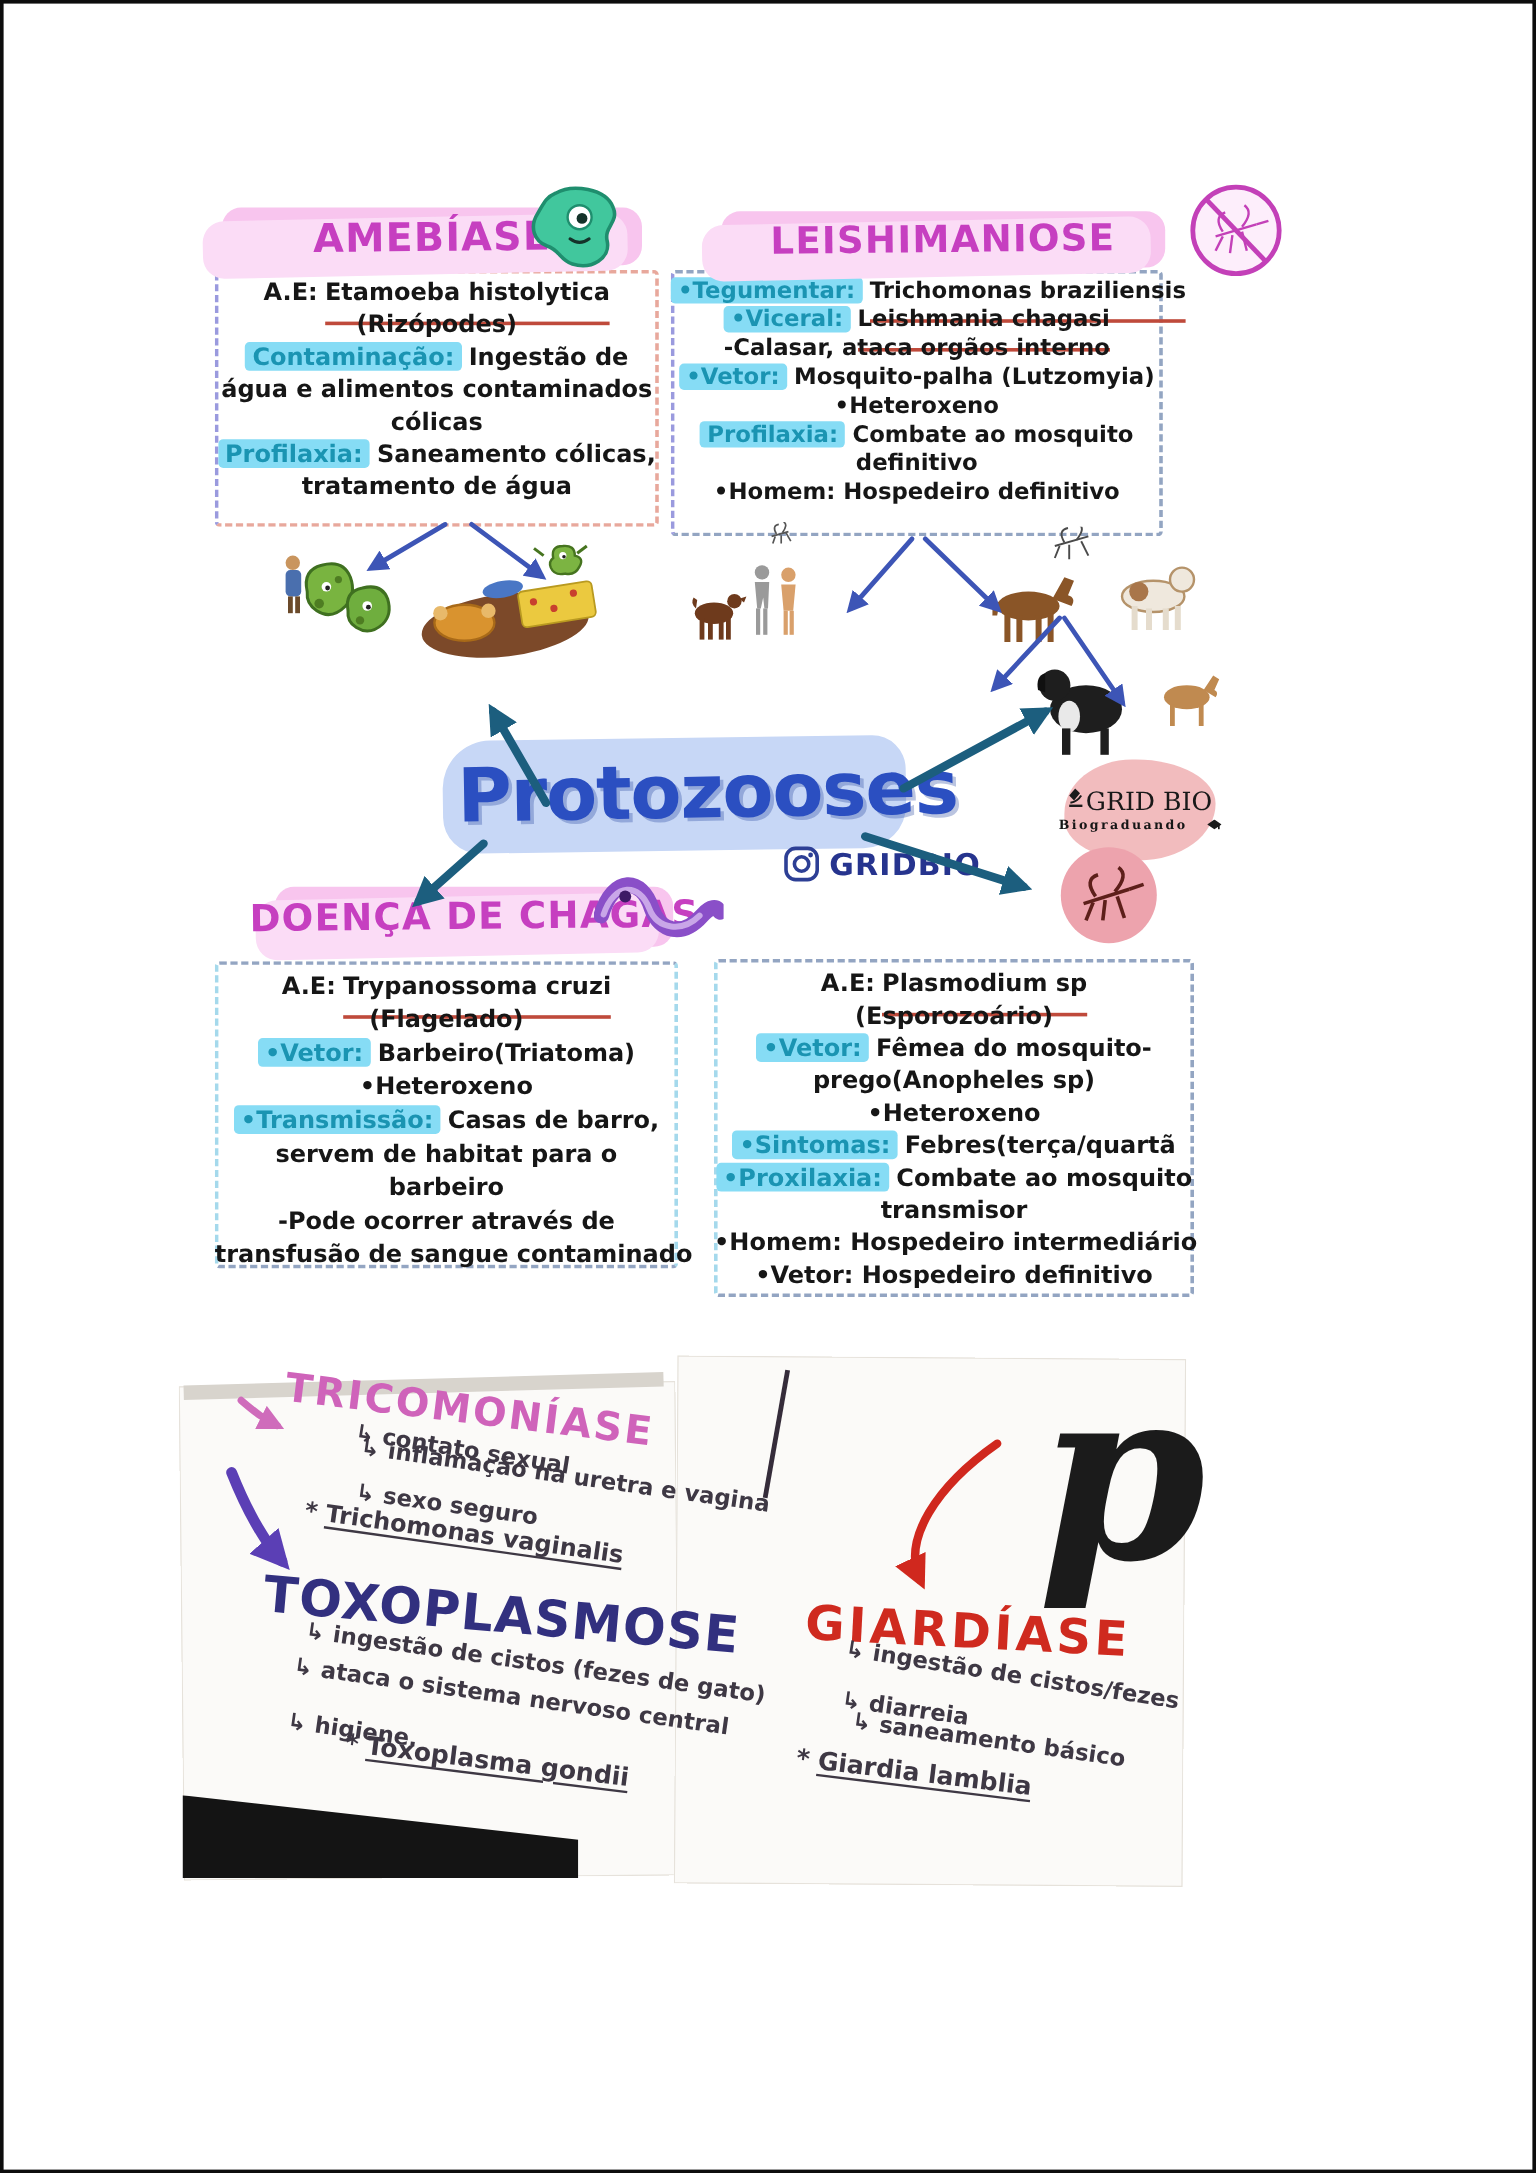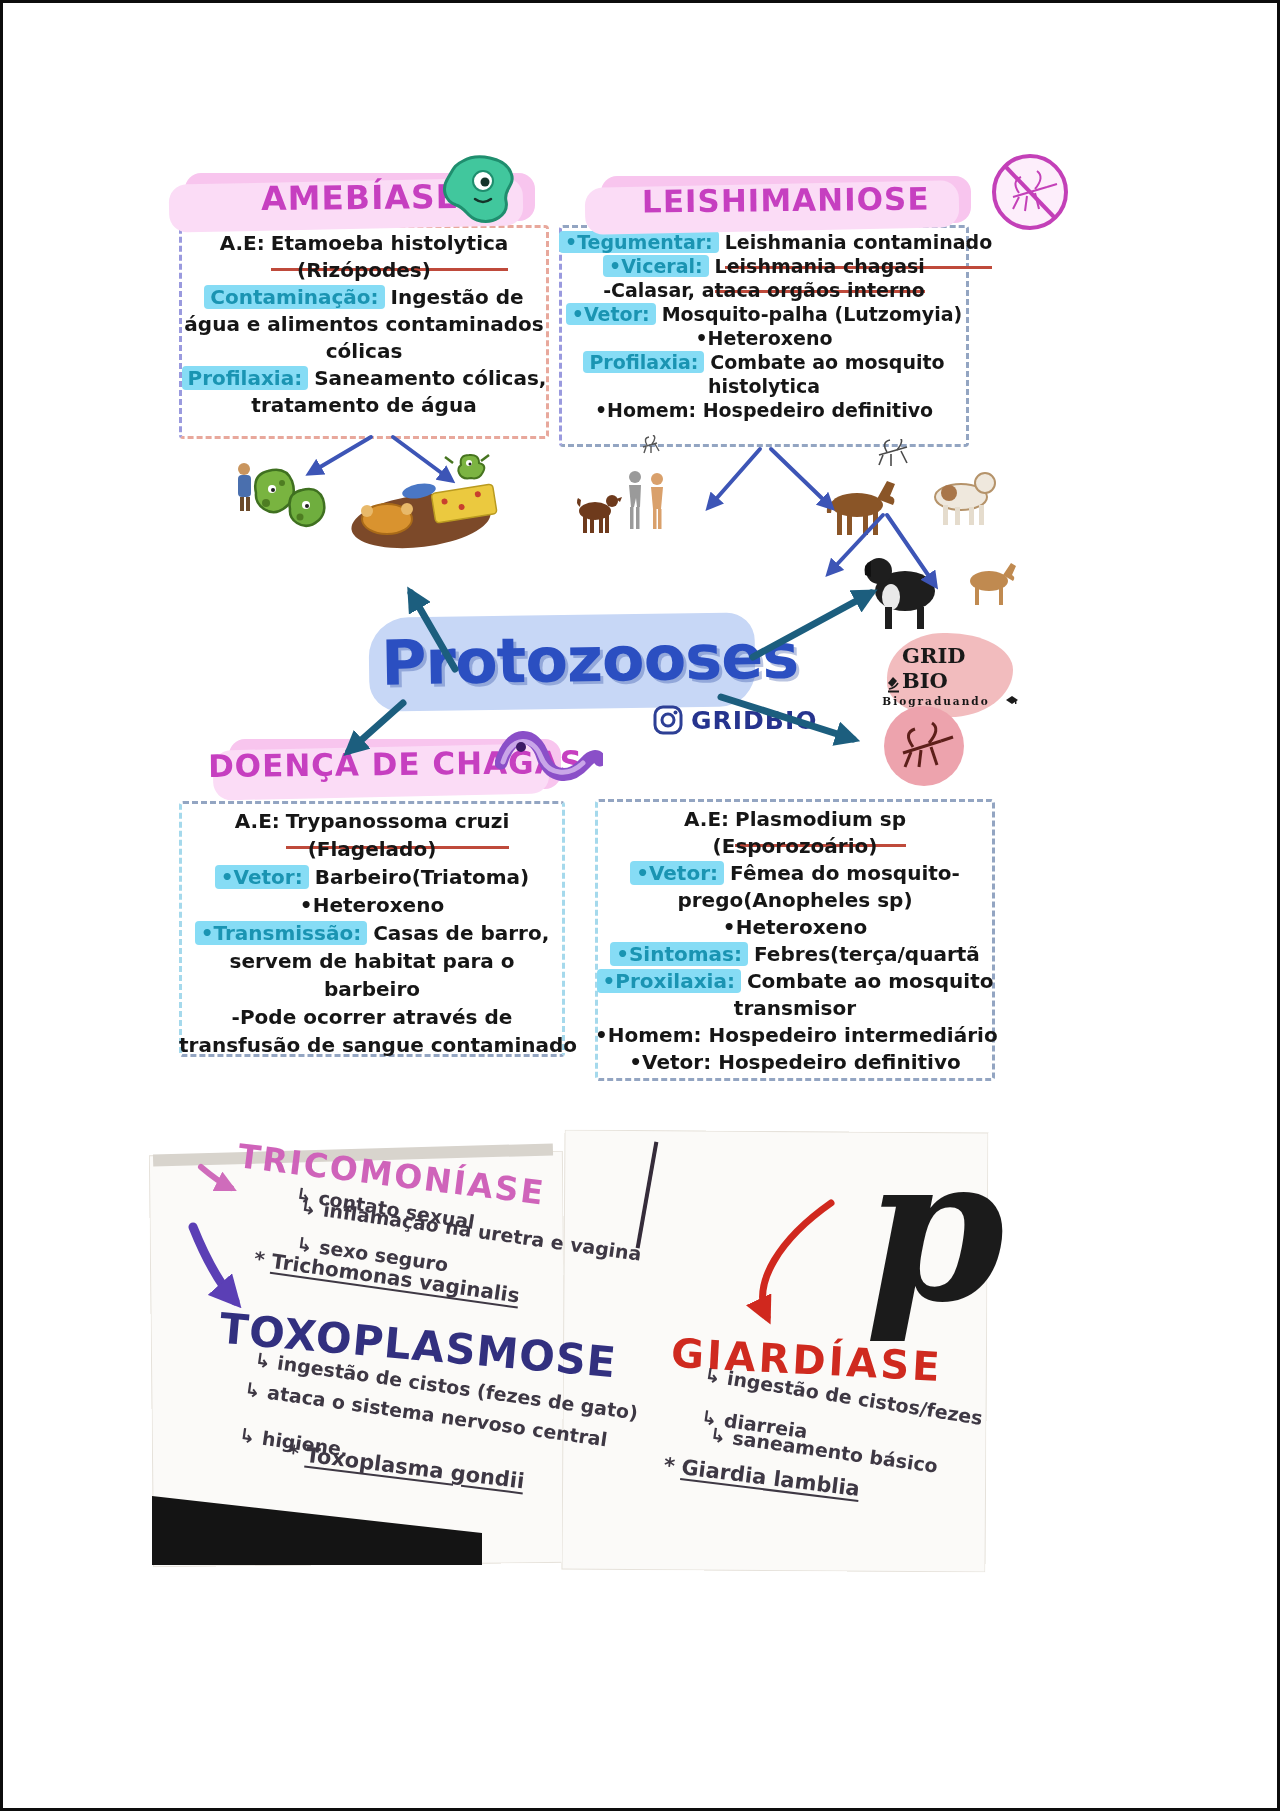--- a/index.html
+++ b/index.html
@@ -26,22 +26,22 @@
   
   .proto-band{position:absolute;background:#c7d7f6;border-radius:40px 28px 36px 30px;transform:rotate(-0.8deg)}
   .proto-title{position:absolute;font-weight:800;color:#2b4fc1;letter-spacing:-1px;
                text-shadow:3px 3px 0 rgba(28,58,152,.30);transform:rotate(-1deg);z-index:4;white-space:nowrap}
   .ig-row{position:absolute;display:flex;align-items:center;gap:8px;z-index:4}
   .ig-text{font-weight:800;color:#26348e;font-size:25px;letter-spacing:1px}
 
   
   .logo-blob{position:absolute;background:#f2bcbe;border-radius:46% 54% 52% 48%/55% 45% 58% 42%;
              display:flex;flex-direction:column;align-items:center;justify-content:center;z-index:3}
-  .logo-main{font-family:"DejaVu Serif",serif;font-weight:700;font-size:21px;color:#191919;
-             display:flex;align-items:flex-end;gap:2px}
+  .logo-main{font-family:"DejaVu Serif",serif;font-weight:400;font-size:21px;color:#191919;
+             display:flex;align-items:flex-start;gap:2px}
   .logo-sub{font-family:"DejaVu Serif",serif;font-weight:700;font-size:10.5px;letter-spacing:2px;color:#161616;margin-top:2px}
 
   
   .photo{position:absolute;background:#fbfaf8;box-shadow:inset 0 0 0 1px #e6e2db}
   .hw{position:absolute;color:#3e3844;white-space:nowrap;z-index:6;font-weight:600}
   .hw .bullet{margin-right:7px;font-weight:700}
   .hw-title{position:absolute;font-weight:800;white-space:nowrap;z-index:6}
   .agent{text-decoration:underline;text-decoration-thickness:2px;text-underline-offset:4px}
   .bigp{position:absolute;font-family:"DejaVu Serif",serif;font-style:italic;font-weight:700;
         color:#1b1b1b;z-index:6;line-height:1}
@@ -90,27 +90,27 @@
         <line x1="30" y1="46" x2="24" y2="58"></line>
           <line x1="38" y1="45" x2="36" y2="60"></line>
           <line x1="46" y1="42" x2="50" y2="58"></line>
         <line x1="58" y1="36" x2="68" y2="33"></line>
       </g>
       <line x1="16" y1="15" x2="66" y2="67" stroke="#c340b8" stroke-width="4"></line>
     </svg>
   </div>
   <div class="bb abs" style="left:556px;top:222px;width:410px;height:222px;border-color:#93a5c2 #93a5c2 #93a5c2 #9a9ade"></div>
   <div class="card-body" style="left:556px;top:224px;width:410px;font-size:19px;line-height:24px">
-    <div class="ln"><span class="hl">•Tegumentar:</span><span class="ru">Leishmania contaminado</span></div>
+    <div class="ln"><span class="hl">•Tegumentar:</span><span class="ru">Trichomonas braziliensis</span></div>
     <div class="ln"><span class="hl">•Viceral:</span><span class="ru">Leishmania chagasi</span></div>
     <div class="ln">-Calasar, ataca orgãos interno</div>
     <div class="ln"><span class="hl">•Vetor:</span><span>Mosquito-palha (Lutzomyia)</span></div>
     <div class="ln">•Heteroxeno</div>
     <div class="ln"><span class="hl">Profilaxia:</span><span>Combate ao mosquito</span></div>
-    <div class="ln">histolytica</div>
+    <div class="ln">definitivo</div>
     <div class="ln">•Homem: Hospedeiro definitivo</div>
   </div>
 
   <div class="illus" style="left:225px;top:450px">
     <svg width="110" height="95" viewBox="0 0 110 95">
       <g>
         <circle cx="16" cy="16" r="6" fill="#c9955e"></circle>
         <rect x="10" y="22" width="13" height="22" rx="4" fill="#4a6fae"></rect>
         <rect x="12" y="44" width="4" height="14" fill="#6b4a2a"></rect>
           <rect x="18" y="44" width="4" height="14" fill="#6b4a2a"></rect>

